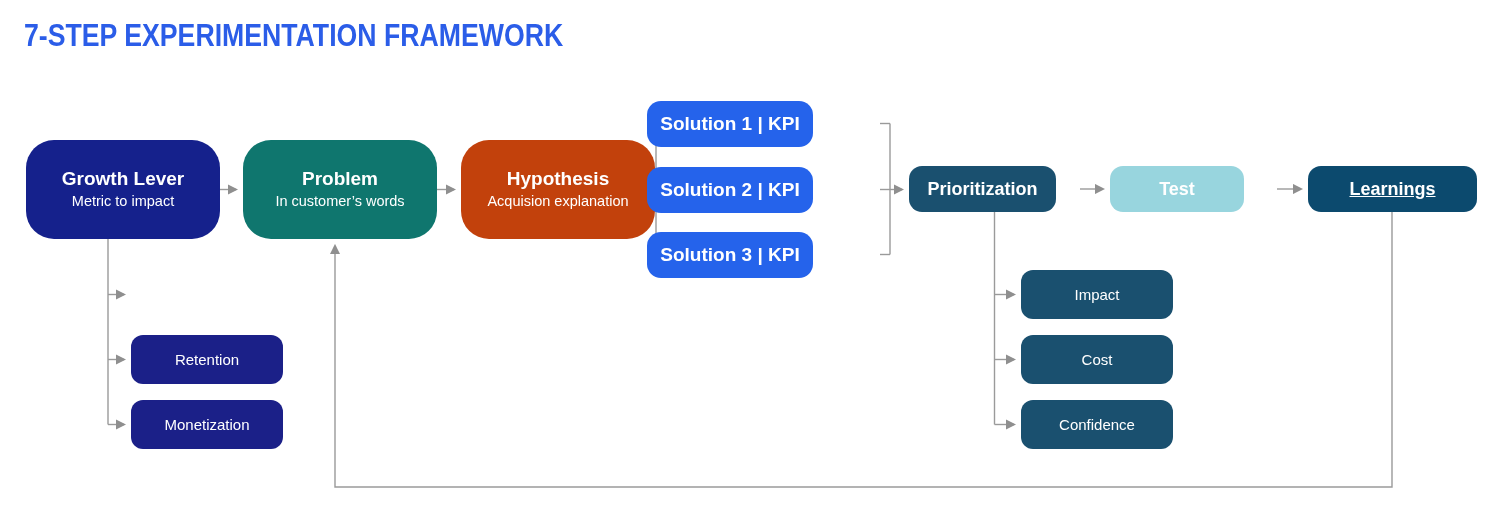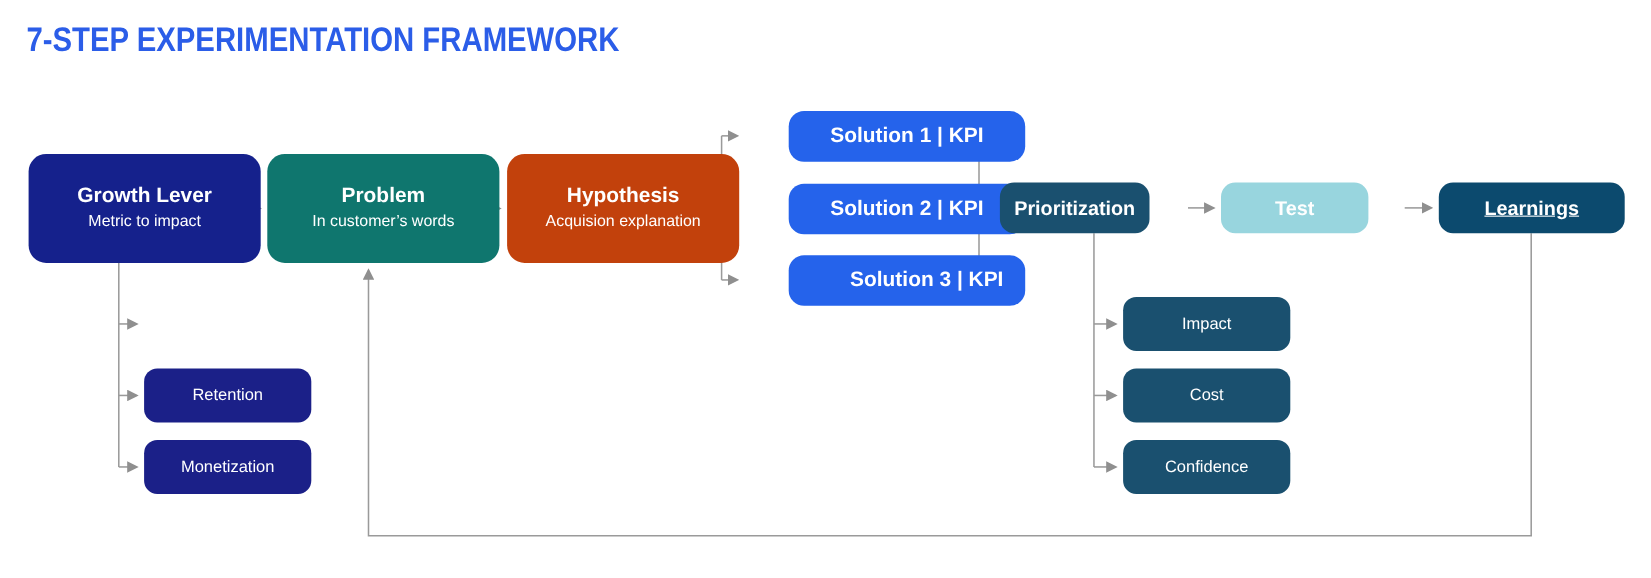--- a/index.html
+++ b/index.html
@@ -9,34 +9,34 @@
   .page-title{
     position:absolute;left:24px;top:18px;margin:0;
     font-size:31px;font-weight:700;color:#2B5DE8;
     transform:scaleX(0.86);transform-origin:left center;
     letter-spacing:0px;white-space:nowrap;
   }
 
   .node{position:absolute;display:flex;flex-direction:column;align-items:center;justify-content:center;
         color:#ffffff;text-align:center;box-sizing:border-box;}
 
-  .big{width:211px;height:99px;border-radius:16px;gap:4px;}
+  .big{width:194px;height:99px;border-radius:28px;gap:4px;}
   .big .t{font-size:19px;font-weight:700;line-height:1.1;}
   .big .s{font-size:14.5px;font-weight:400;line-height:1.1;}
 
   .growth{left:26px;top:140px;background:#15218C;}
   .problem{left:243px;top:140px;background:#0f766e;}
   .hypothesis{left:461px;top:140px;background:#c2410c;}
 
-  .solution{left:717px;width:215px;height:46px;border-radius:14px;background:#2563EB;
+  .solution{left:647px;width:166px;height:46px;border-radius:14px;background:#2563EB;
             font-size:19px;font-weight:700;}
-  .sol1{top:101px;} .sol2{top:167px;} .sol3{top:232px;padding-left:36px;}
+  .sol1{top:101px;} .sol2{top:167px;} .sol3{top:232px;}
 
   .pill{height:46px;border-radius:13px;font-size:18px;font-weight:700;top:166px;}
-  .prioritization{left:909px;width:136px;background:#1A506F;}
+  .prioritization{left:909px;width:147px;background:#1A506F;}
   .test{left:1110px;width:134px;background:#98D5DE;}
   .learnings{left:1308px;width:169px;background:#0c4a6e;text-decoration:underline;}
 
   .sub{width:152px;height:49px;border-radius:12px;font-size:15px;font-weight:400;}
   .sub.navy{background:#1B2088;left:131px;}
   .sub.teal{background:#1A506F;left:1021px;}
   .row1{top:270px;} .row2{top:335px;} .row3{top:400px;}
 
   svg.wires{position:absolute;left:0;top:0;pointer-events:none;}
   .wire{stroke:#9A9A9A;stroke-width:1.4;fill:none;}

